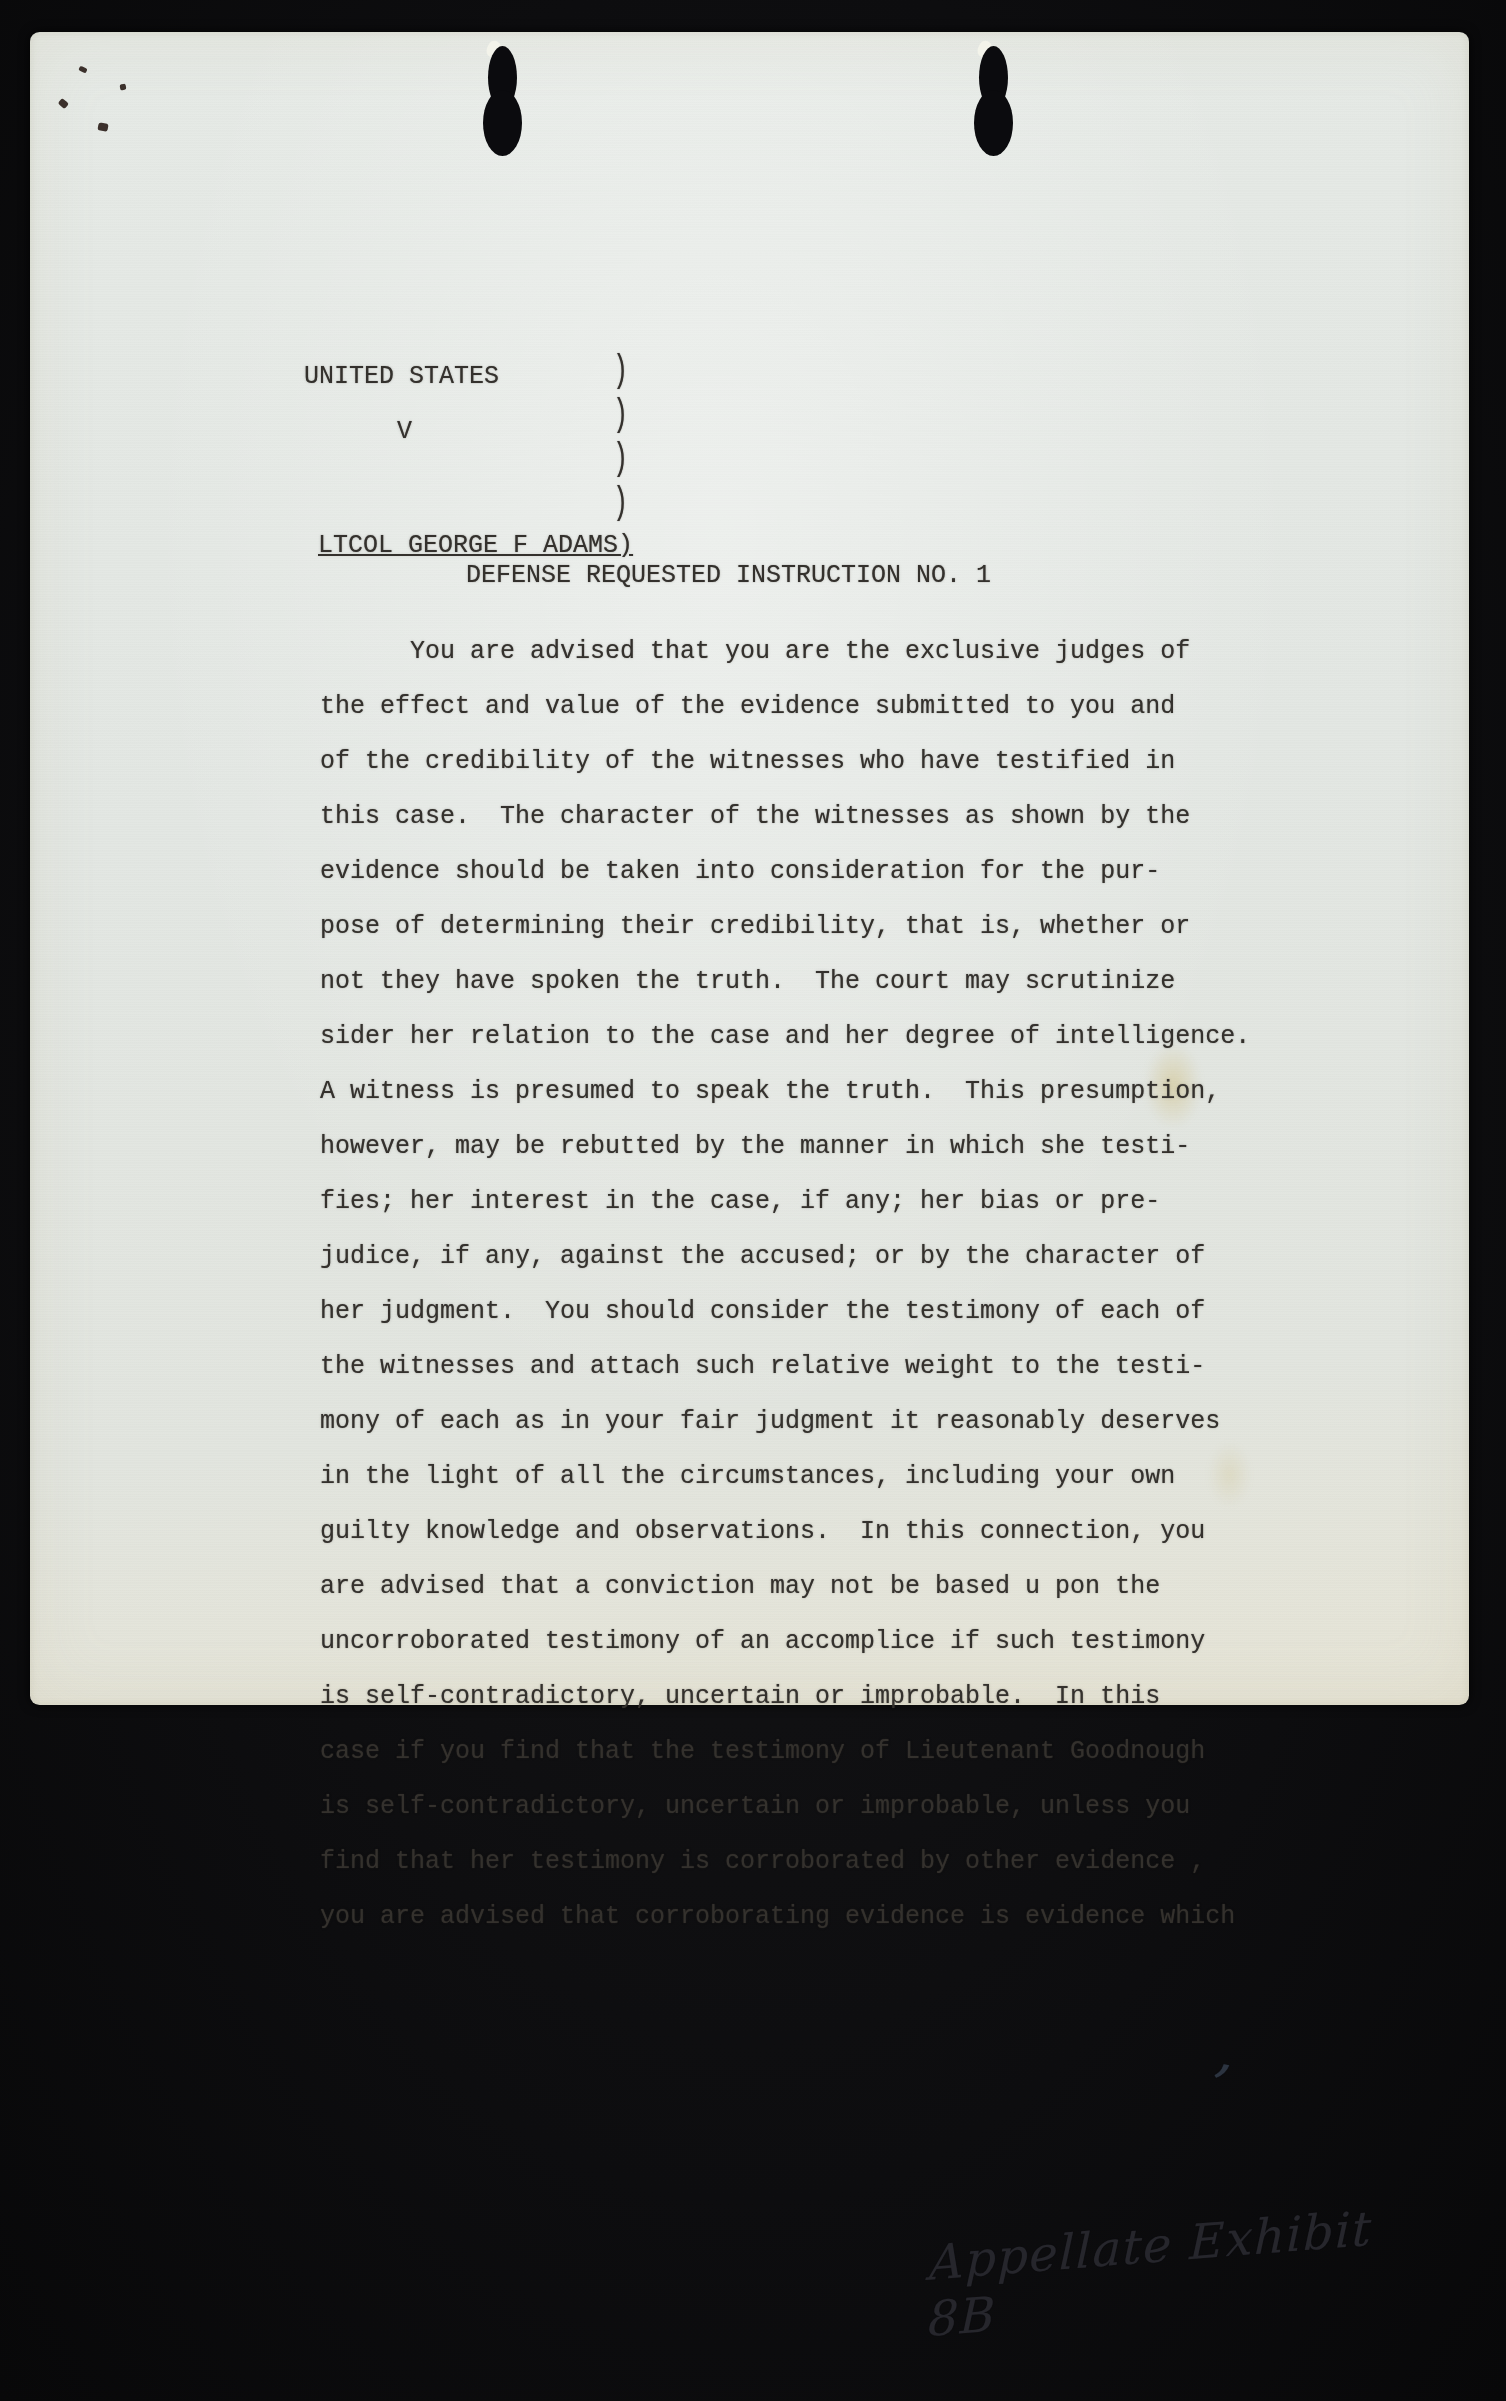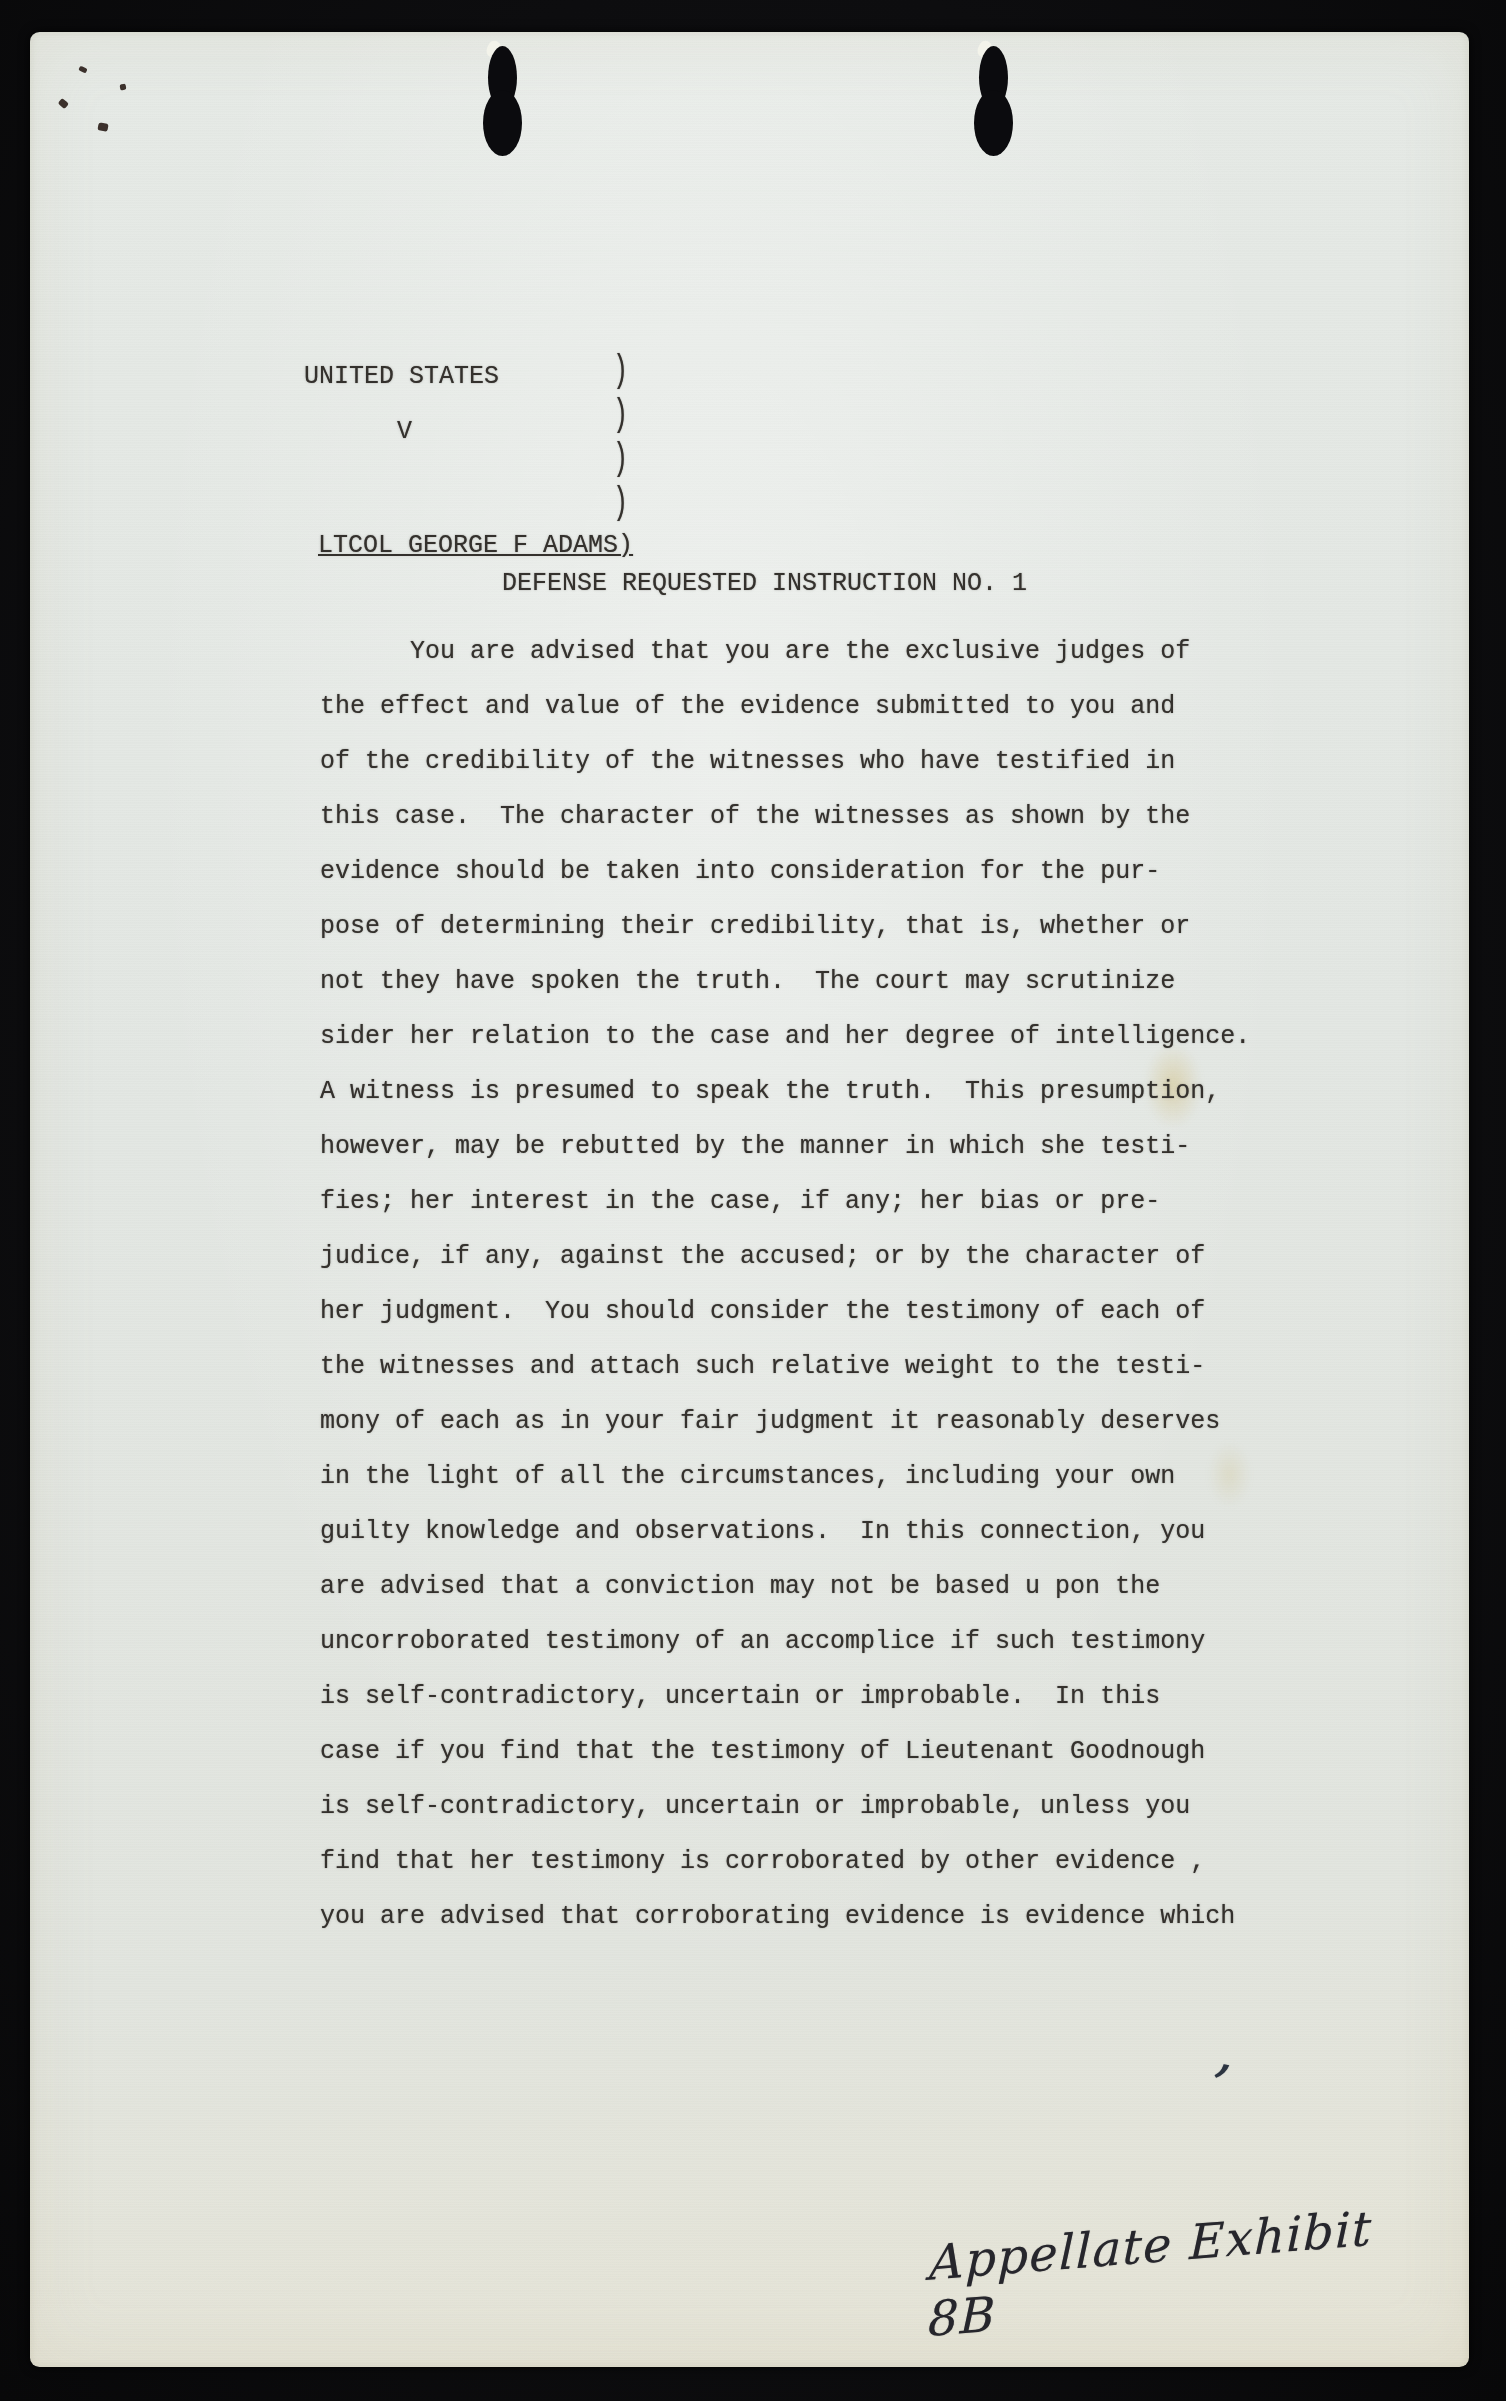--- a/index.html
+++ b/index.html
@@ -3,21 +3,21 @@
 <meta charset="utf-8">
 <style>
   html, body { margin:0; padding:0; background:#0c0c0e; }
   .scan {
     position:relative; width:1506px; height:2401px; overflow:hidden;
     background:
       radial-gradient(ellipse at 50% 45%, #141416 0%, #0d0d0f 60%, #080809 100%);
     font-family:"Liberation Mono", monospace;
   }
   .paper {
-    position:absolute; left:30px; top:32px; width:1439px; height:2335px;
+    position:absolute; left:30px; top:32px; width:1439px; height:1673px;
     background:
       radial-gradient(ellipse at 48% 30%, rgba(255,255,255,0.35) 0%, rgba(255,255,255,0) 55%),
       repeating-linear-gradient(180deg, rgba(60,70,60,0.015) 0px, rgba(60,70,60,0.015) 1px, rgba(255,255,255,0.012) 1.4px, rgba(255,255,255,0.012) 2.4px),
       linear-gradient(175deg, #e6eae6 0%, #e3e7e3 45%, #e2e5df 80%, #e6e4d6 100%);
     border-radius:9.6px;
     box-shadow:
       inset 0 0 67px rgba(185,175,135,0.16),
       inset 0 0 7.7px rgba(120,110,80,0.14),
       0 0 10.6px rgba(0,0,0,0.8);
   }
@@ -33,21 +33,21 @@
   .brace-col {
     position:absolute; left:583px; top:316px;
     display:flex; flex-direction:column;
   }
   .brace-char {
     height:44px; display:flex; align-items:center; justify-content:center;
     font-family:"Liberation Mono", monospace; font-size:25px; color:#34312d;
     transform:scaleY(1.55);
     text-shadow:0 0 1px rgba(55,50,45,0.55);
   }
-  .doc-title { left:472px; top:529px;margin-top:8px; }
+  .doc-title { left:436px; top:529px; }
   .body-lines {
     position:absolute; left:274px; top:592px; width:1010px;margin-left:16px;
   }
   .body-line {
     height:55px; line-height:55px; white-space:pre;
     font-family:"Liberation Mono", monospace; font-size:25px; color:#34312d;
     text-shadow:0 0 1px rgba(55,50,45,0.55), 0 0 3.4px rgba(60,55,50,0.14);
   }
   .ink-comma {
     position:absolute; left:1187px; top:1985px;

